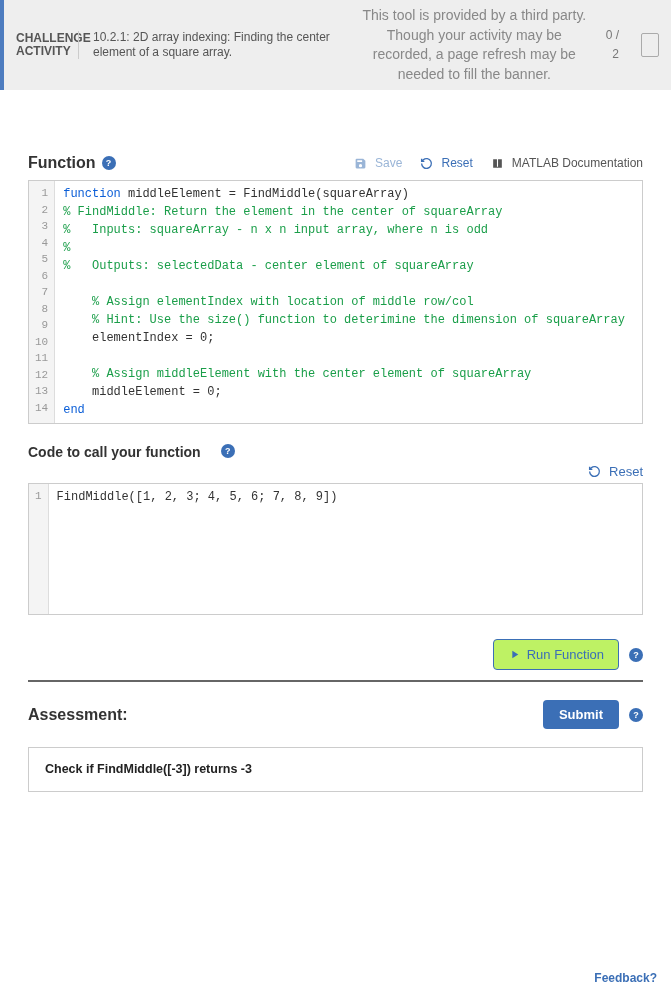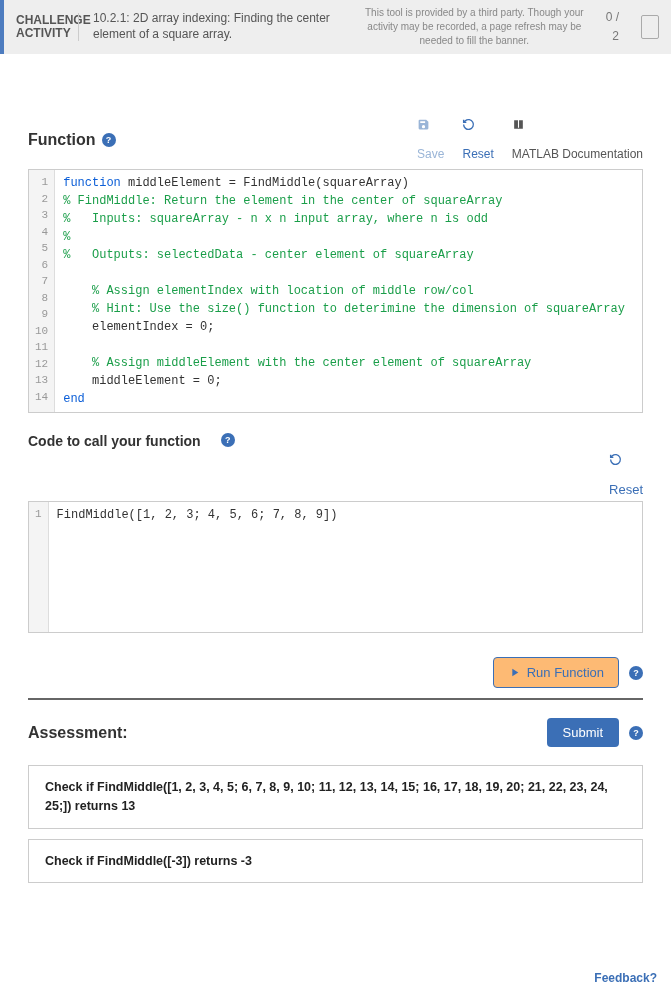--- a/index.html
+++ b/index.html
@@ -30,21 +30,21 @@
     height: 28px;
     background: #ccc;
   }
   .banner-title {
     font-size: 12px;
     color: #555;
     flex: 0 0 250px;
     line-height: 1.3;
   }
   .banner-note {
-    font-size: 10px;
+    font-size: 14px;
     color: #888;
     flex: 1;
     text-align: center;
     line-height: 1.4;
   }
   .banner-score {
     font-size: 12px;
     color: #777;
     text-align: right;
     line-height: 1.6;
@@ -102,23 +102,23 @@
   }
   .toolbar {
     display: flex;
     align-items: center;
     gap: 18px;
     font-size: 12px;
   }
   .tool-btn {
     color: #3b6fb6;
     display: flex;
-    gap: 16px;
-    cursor: pointer;
-    flex-direction: column;
+    align-items: center;
+    gap: 8px;
+    cursor: pointer;
   }
   .tool-btn.disabled { color: #9ab5d7; cursor: default; }
   .tool-btn.docs { color: #555; }
   .icon-sm { width: 13px; height: 13px; display: inline-block; }
   .code-editor {
     border: 1px solid #ccc;
     background: #fff;
     font-family: "Courier New", monospace;
     font-size: 12px;
     display: flex;
@@ -150,21 +150,21 @@
   .run-row {
     display: flex;
     justify-content: flex-end;
     align-items: center;
     gap: 10px;
     margin: 24px 0 10px 0;
   }
   .btn-outline {
     border: 1.5px solid #3b6fb6;
     color: #3b6fb6;
-    background: #fdba74;
+    background: #bef264;
     padding: 7px 14px;
     border-radius: 4px;
     font-size: 13px;
     display: flex;
     align-items: center;
     gap: 6px;
     cursor: pointer;
   }
   .hr { border: none; border-top: 2px solid #666; margin: 10px 0 18px; }
   .assess-row {
@@ -175,20 +175,21 @@
   }
   .assess-title { font-size: 16px; font-weight: 600; }
   .btn-primary {
     background: #3b6fb6;
     color: #fff;
     border: none;
     padding: 7px 16px;
     border-radius: 4px;
     font-size: 13px;
     cursor: pointer;
+    font-weight: bold;
   }
   .check-box {
     border: 1px solid #ccc;
     padding: 12px 16px;
     margin-bottom: 10px;
     font-size: 12.5px;
     font-weight: 600;
     color: #222;
     line-height: 1.5;
   }
@@ -325,18 +326,17 @@
   <hr class="hr">
 
   <div class="assess-row">
     <div class="assess-title">Assessment:</div>
     <div style="display:flex;align-items:center;gap:10px;">
       <button class="btn-primary">Submit</button>
       <span class="help-icon">?</span>
     </div>
   </div>
 
-  <div class="check-box">Check if FindMiddle([1, 2, 3, 4, 5; 6, 7, 8, 9, 10; 11, 12, 13, 14, 15; 16, 17, 18, 19, 20; 21, 22, 23, 24, 25;]) returns 13</div>
   <div class="check-box">Check if FindMiddle([-3]) returns -3</div>
 
 </div>
 
 <div class="feedback-link">Feedback?</div>
 
 </body></html>

